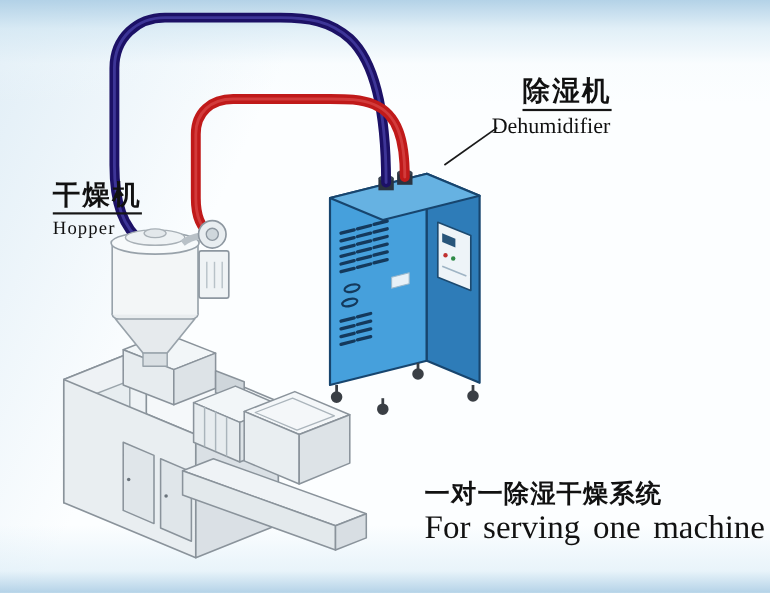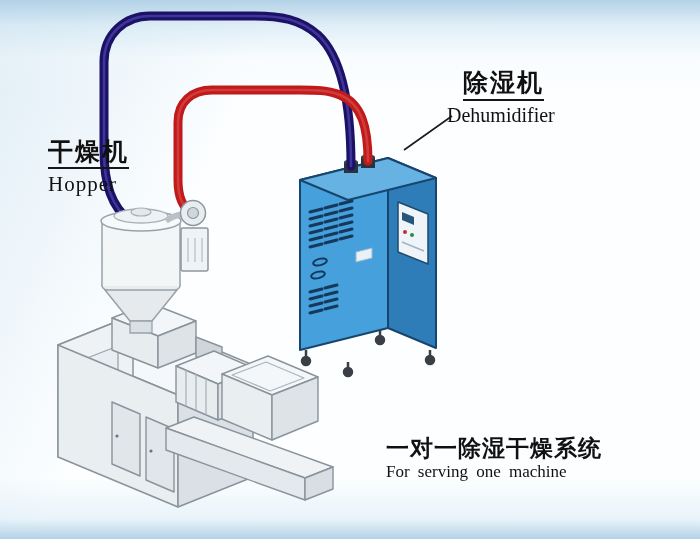--- a/index.html
+++ b/index.html
@@ -10,29 +10,29 @@
       linear-gradient(180deg, rgba(176,208,230,0.95) 0px, rgba(210,231,243,0.65) 26px, rgba(240,248,252,0.25) 58px, rgba(255,255,255,0) 95px),
       linear-gradient(0deg, rgba(176,208,230,0.95) 0px, rgba(216,235,246,0.55) 20px, rgba(255,255,255,0) 62px),
       linear-gradient(115deg, rgba(190,217,235,0.45) 0%, rgba(255,255,255,0) 30%),
       #fcfeff;
   }
   .stage svg{position:absolute;left:0;top:0;}
   .label{position:absolute;color:#111;line-height:1.05;}
   .label .cn{font-weight:bold;display:inline-block;}
   .underline{border-bottom:2px solid #161616;padding-bottom:3px;}
   .label .en{font-family:"Liberation Serif",serif;font-weight:normal;margin-top:4px;}
-  .hopper-label{left:48px;top:138px;}
+  .hopper-label{left:48px;top:164px;}
   .hopper-label .cn{font-size:25px;letter-spacing:2px;}
-  .hopper-label .en{font-size:21px;letter-spacing:1px;}
+  .hopper-label .en{font-size:17px;letter-spacing:1px;}
   .dehum-label{left:447px;top:70px;}
-  .dehum-label .cn{font-size:25px;letter-spacing:2px;margin-left:16px;font-family:Liberation Serif, serif;}
+  .dehum-label .cn{font-size:25px;letter-spacing:2px;margin-left:28px;}
   .dehum-label .en{font-size:20px;}
   .system-label{left:386px;top:436px;}
   .system-label .cn{font-size:23px;letter-spacing:1px;}
-  .system-label .en{font-size:17px;word-spacing:4px;margin-top:3px;}
+  .system-label .en{font-size:30px;word-spacing:4px;margin-top:3px;}
 </style>
 </head>
 <body>
 
 <div class="stage">
 
 <svg width="700" height="539" viewBox="0 0 700 539" xmlns="http://www.w3.org/2000/svg">
   <defs>
     <line id="vslot" x1="0" y1="0" x2="12" y2="-3" stroke="#14395c" stroke-width="3" stroke-linecap="round"></line>
   </defs>

